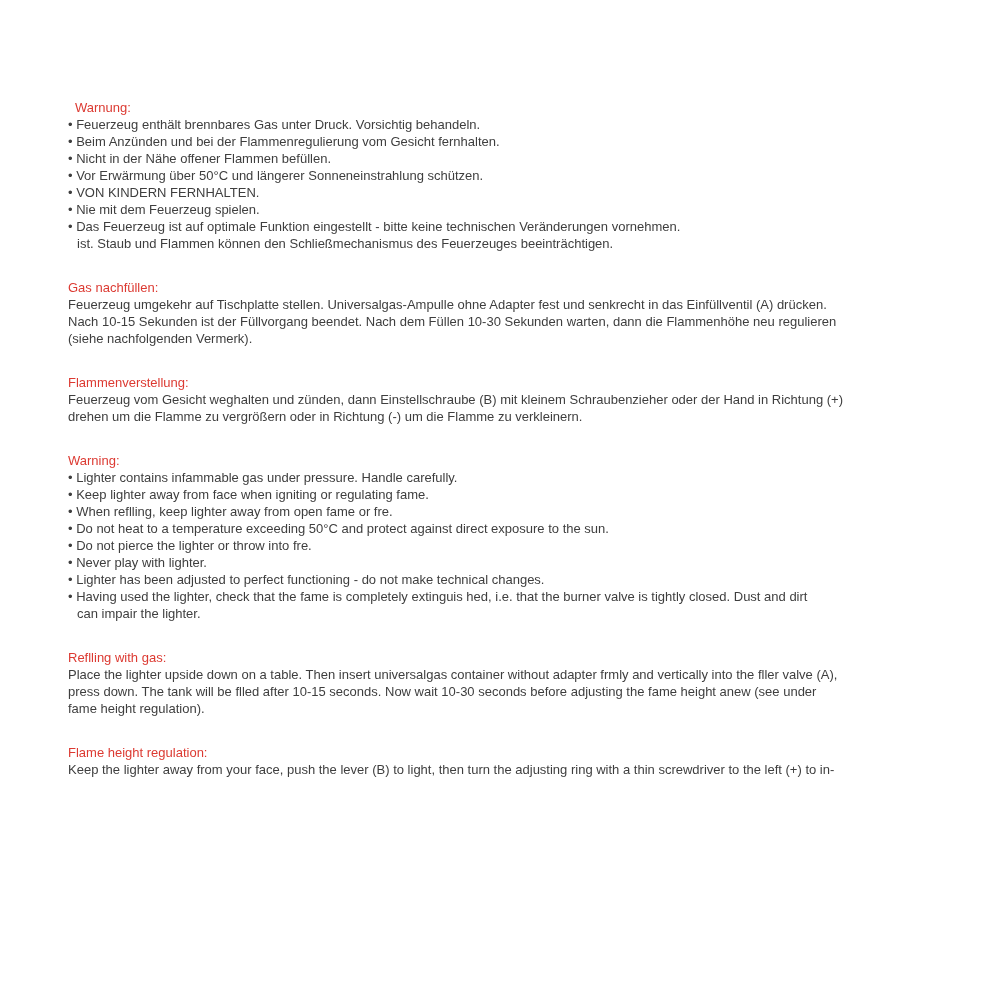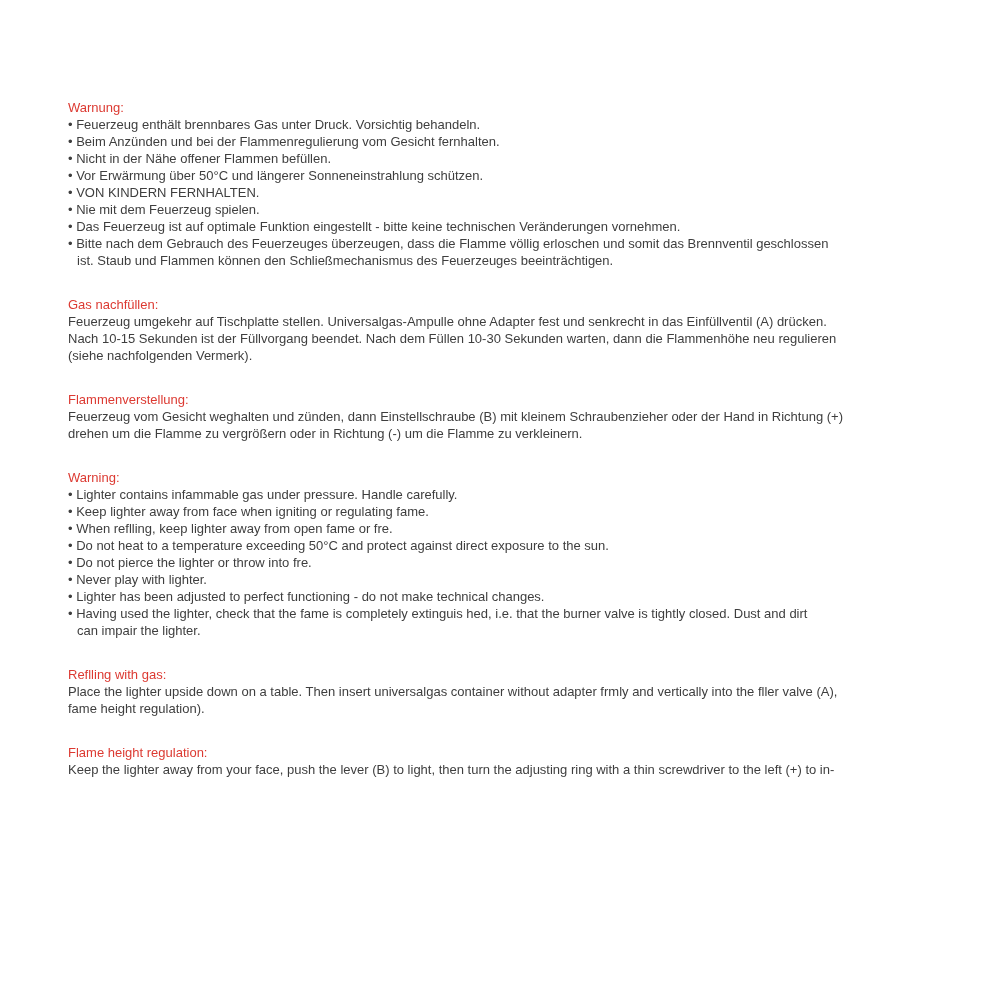--- a/index.html
+++ b/index.html
@@ -23,57 +23,58 @@
     top: 99px;
     width: 880px;
   }
   .section-heading {
     color: #dc3a32;
     margin-top: 27px;
     white-space: nowrap;
   }
   .section-heading.first {
     margin-top: 0;
+    margin-left: 7px;
   }
   .line {
     white-space: nowrap;
   }
   .line.ind {
     padding-left: 9px;
   }
 </style>
 </head>
 <body>
 
 <main class="content">
     <div class="section-heading first">Warnung:</div>
     <div class="line">• Feuerzeug enthält brennbares Gas unter Druck. Vorsichtig behandeln.</div>
     <div class="line">• Beim Anzünden und bei der Flammenregulierung vom Gesicht fernhalten.</div>
     <div class="line">• Nicht in der Nähe offener Flammen befüllen.</div>
     <div class="line">• Vor Erwärmung über 50°C und längerer Sonneneinstrahlung schützen.</div>
     <div class="line">• VON KINDERN FERNHALTEN.</div>
     <div class="line">• Nie mit dem Feuerzeug spielen.</div>
     <div class="line">• Das Feuerzeug ist auf optimale Funktion eingestellt - bitte keine technischen Veränderungen vornehmen.</div>
-    <div class="line">• Bitte nach dem Gebrauch des Feuerzeuges überzeugen, dass die Flamme völlig erloschen und somit das Brennventil geschlossen</div>
     <div class="line ind">ist. Staub und Flammen können den Schließmechanismus des Feuerzeuges beeinträchtigen.</div>
     <div class="section-heading">Gas nachfüllen:</div>
     <div class="line">Feuerzeug umgekehr auf Tischplatte stellen. Universalgas-Ampulle ohne Adapter fest und senkrecht in das Einfüllventil (A) drücken.</div>
     <div class="line">Nach 10-15 Sekunden ist der Füllvorgang beendet. Nach dem Füllen 10-30 Sekunden warten, dann die Flammenhöhe neu regulieren</div>
     <div class="line">(siehe nachfolgenden Vermerk).</div>
     <div class="section-heading">Flammenverstellung:</div>
     <div class="line">Feuerzeug vom Gesicht weghalten und zünden, dann Einstellschraube (B) mit kleinem Schraubenzieher oder der Hand in Richtung (+)</div>
     <div class="line">drehen um die Flamme zu vergrößern oder in Richtung (-) um die Flamme zu verkleinern.</div>
     <div class="section-heading">Warning:</div>
     <div class="line">• Lighter contains infammable gas under pressure. Handle carefully.</div>
     <div class="line">• Keep lighter away from face when igniting or regulating fame.</div>
     <div class="line">• When reflling, keep lighter away from open fame or fre.</div>
     <div class="line">• Do not heat to a temperature exceeding 50°C and protect against direct exposure to the sun.</div>
     <div class="line">• Do not pierce the lighter or throw into fre.</div>
     <div class="line">• Never play with lighter.</div>
     <div class="line">• Lighter has been adjusted to perfect functioning - do not make technical changes.</div>
     <div class="line">• Having used the lighter, check that the fame is completely extinguis hed, i.e. that the burner valve is tightly closed. Dust and dirt</div>
     <div class="line ind">can impair the lighter.</div>
     <div class="section-heading">Reflling with gas:</div>
     <div class="line">Place the lighter upside down on a table. Then insert universalgas container without adapter frmly and vertically into the fller valve (A),</div>
+    <div class="line">press down. The tank will be flled after 10-15 seconds. Now wait 10-30 seconds before adjusting the fame height anew (see under</div>
     <div class="line">fame height regulation).</div>
     <div class="section-heading">Flame height regulation:</div>
     <div class="line">Keep the lighter away from your face, push the lever (B) to light, then turn the adjusting ring with a thin screwdriver to the left (+) to in-</div>
   </main>
 
 </body></html>

